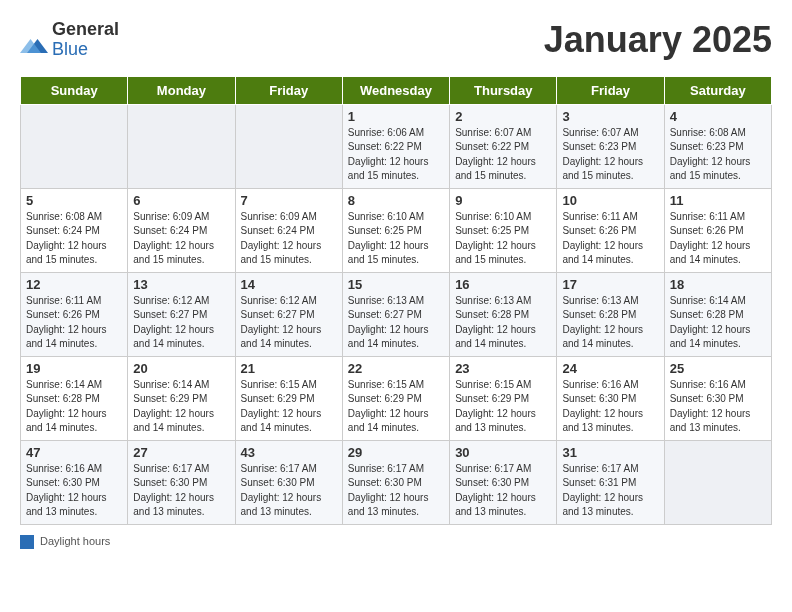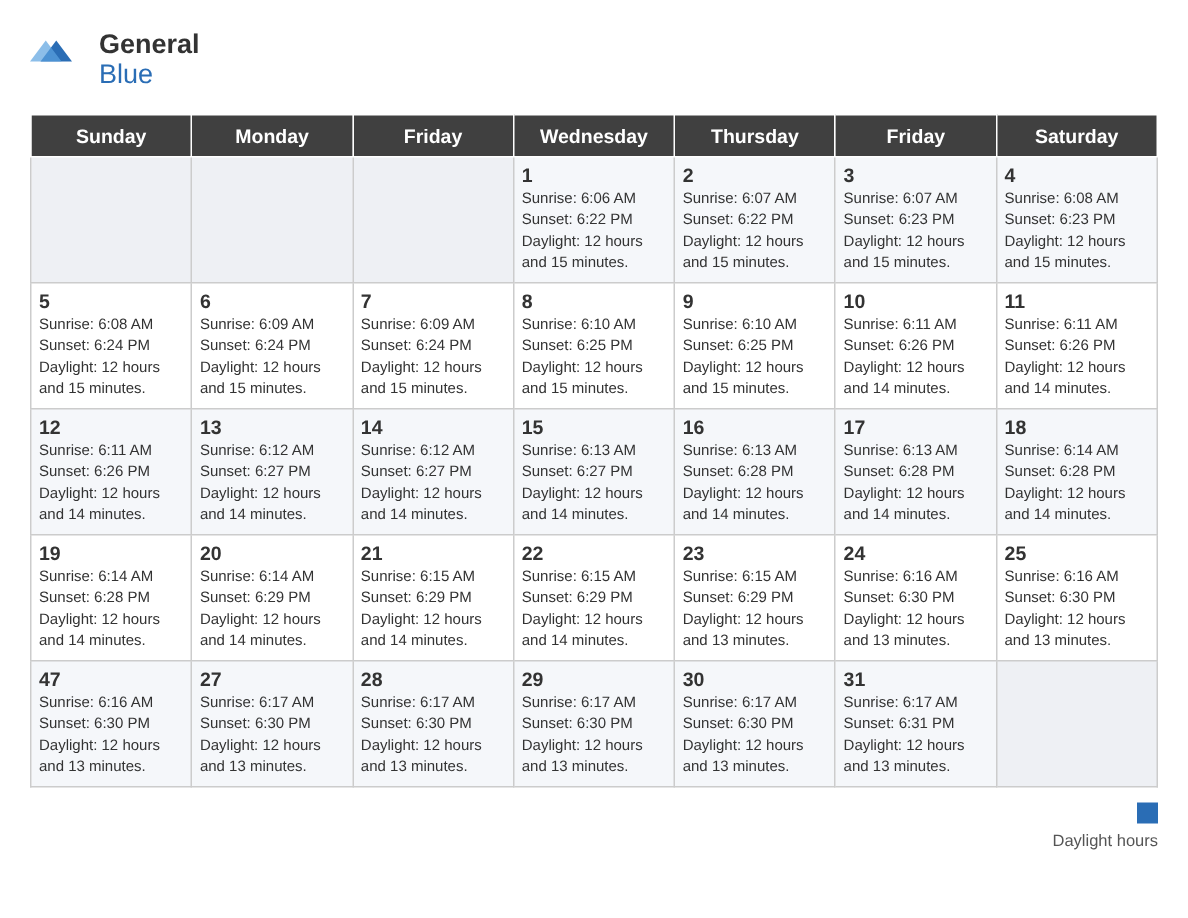--- a/index.html
+++ b/index.html
@@ -11,22 +11,21 @@
       padding: 20px;
     }
     .header {
       display: flex;
       justify-content: space-between;
       align-items: flex-start;
       margin-bottom: 16px;
     }
     .logo {
       display: flex;
-      align-items: flex-start;
-      gap: 14px;
+      align-items: flex-end;
     }
     .logo-text {
       display: flex;
       flex-direction: column;
       line-height: 1.1;
     }
     .logo-general {
       font-size: 18px;
       font-weight: bold;
       color: #333;
@@ -53,21 +52,21 @@
     .location {
       font-size: 16px;
       color: #555;
     }
     table {
       width: 100%;
       border-collapse: collapse;
       table-layout: fixed;
     }
     thead tr th {
-      background: #404040;
+      background: #4d7c0f;
       color: #fff;
       text-align: center;
       padding: 6px 4px;
       font-size: 13px;
       font-weight: bold;
       border: 1px solid #fff;
     }
     tbody tr td {
       vertical-align: top;
       border: 1px solid #ccc;
@@ -92,23 +91,22 @@
       color: #333;
     }
     .empty-cell {
       background: #eef0f4 !important;
     }
     .footer {
       margin-top: 10px;
       font-size: 11px;
       color: #555;
       display: flex;
-      align-items: flex-end;
+      align-items: flex-start;
       gap: 6px;
-      flex-direction: column;
     }
     .footer-box {
       width: 14px;
       height: 14px;
       background: #2a6db5;
       display: inline-block;
     }
   </style>
 </head>
 <body>
@@ -118,20 +116,21 @@
     <svg class="logo-icon" viewBox="0 0 40 40">
       <polygon points="10,30 25,10 40,30" fill="#2a6db5"></polygon>
       <polygon points="0,30 15,10 30,30" fill="#5ba3e0" opacity="0.7"></polygon>
     </svg>
     <div class="logo-text">
       <span class="logo-general">General</span>
       <span class="logo-blue">Blue</span>
     </div>
   </div>
   <div class="title-block">
+    <div class="month-title">January 2025</div>
   </div>
 </div>
 
 <table>
   <thead>
     <tr>
     <th>Sunday</th>
         <th>Monday</th>
         <th>Friday</th>
         <th>Wednesday</th>
@@ -173,21 +172,21 @@
         <td><span class="day-num">20</span><span class="cell-text">Sunrise: 6:14 AM<br>Sunset: 6:29 PM<br>Daylight: 12 hours and 14 minutes.</span></td>
         <td><span class="day-num">21</span><span class="cell-text">Sunrise: 6:15 AM<br>Sunset: 6:29 PM<br>Daylight: 12 hours and 14 minutes.</span></td>
         <td><span class="day-num">22</span><span class="cell-text">Sunrise: 6:15 AM<br>Sunset: 6:29 PM<br>Daylight: 12 hours and 14 minutes.</span></td>
         <td><span class="day-num">23</span><span class="cell-text">Sunrise: 6:15 AM<br>Sunset: 6:29 PM<br>Daylight: 12 hours and 13 minutes.</span></td>
         <td><span class="day-num">24</span><span class="cell-text">Sunrise: 6:16 AM<br>Sunset: 6:30 PM<br>Daylight: 12 hours and 13 minutes.</span></td>
         <td><span class="day-num">25</span><span class="cell-text">Sunrise: 6:16 AM<br>Sunset: 6:30 PM<br>Daylight: 12 hours and 13 minutes.</span></td>
       </tr>
       <tr>
         <td><span class="day-num">47</span><span class="cell-text">Sunrise: 6:16 AM<br>Sunset: 6:30 PM<br>Daylight: 12 hours and 13 minutes.</span></td>
         <td><span class="day-num">27</span><span class="cell-text">Sunrise: 6:17 AM<br>Sunset: 6:30 PM<br>Daylight: 12 hours and 13 minutes.</span></td>
-        <td><span class="day-num">28</span><span class="cell-text">Sunrise: 6:17 AM<br>Sunset: 6:30 PM<br>Daylight: 12 hours and 13 minutes.</span></td>
+        <td><span class="day-num">43</span><span class="cell-text">Sunrise: 6:17 AM<br>Sunset: 6:30 PM<br>Daylight: 12 hours and 13 minutes.</span></td>
         <td><span class="day-num">29</span><span class="cell-text">Sunrise: 6:17 AM<br>Sunset: 6:30 PM<br>Daylight: 12 hours and 13 minutes.</span></td>
         <td><span class="day-num">30</span><span class="cell-text">Sunrise: 6:17 AM<br>Sunset: 6:30 PM<br>Daylight: 12 hours and 13 minutes.</span></td>
         <td><span class="day-num">31</span><span class="cell-text">Sunrise: 6:17 AM<br>Sunset: 6:31 PM<br>Daylight: 12 hours and 13 minutes.</span></td>
         <td class="empty-cell"></td>
       </tr>
     </tbody>
 </table>
 
 <div class="footer">
   <span class="footer-box"></span>

